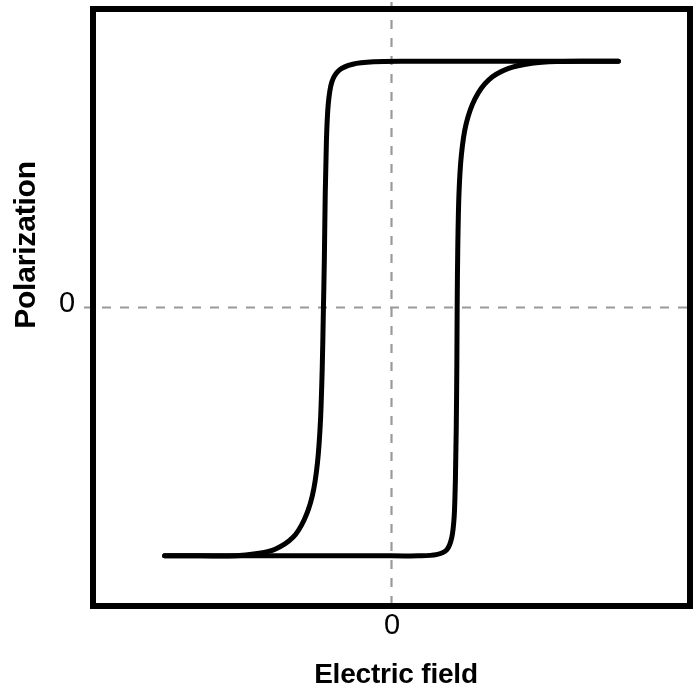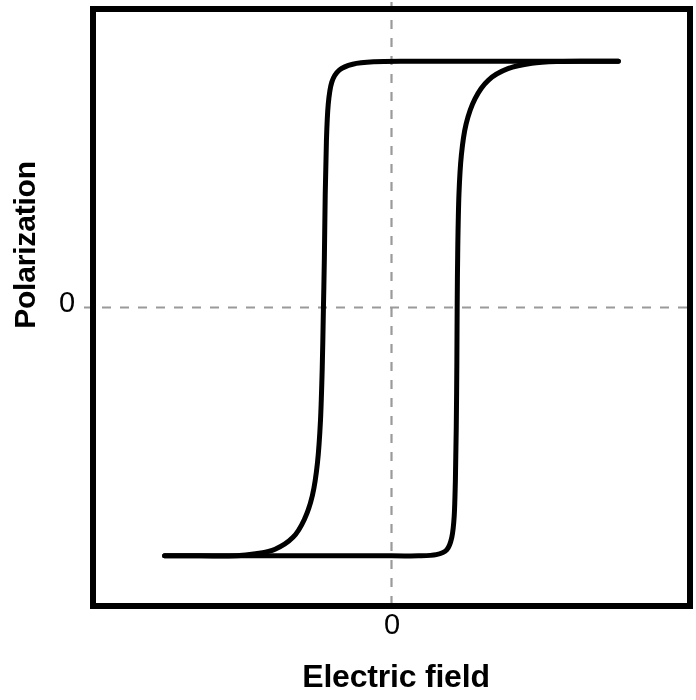--- a/index.html
+++ b/index.html
@@ -40,21 +40,21 @@
     user-select: none;
   }
 
   
   #xlabel {
     position: absolute;
     left: 196px;
     top: 658px;
     width: 400px;
     text-align: center;
-    font-size: 32px;
+    font-size: 28px;
     font-weight: bold;
     color: #000000;
     letter-spacing: -0.2px;
     white-space: nowrap;
     user-select: none;
   }
 
   
   #ytick0 {
     position: absolute;

